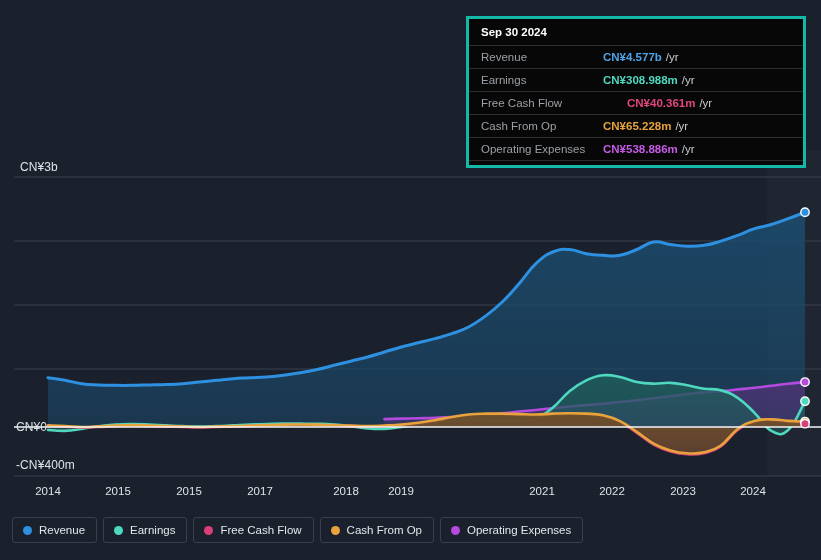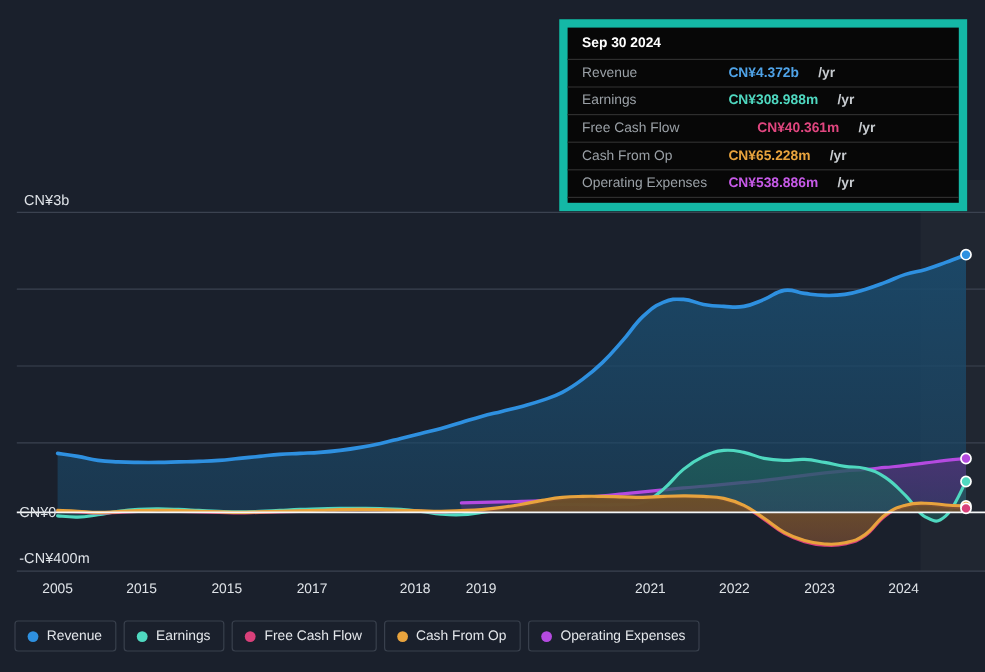--- a/index.html
+++ b/index.html
@@ -49,21 +49,21 @@
     white-space: nowrap;
   }
 
   
   #tooltip {
     position: absolute;
     left: 466px;
     top: 16px;
     width: 340px;
     background: #070707;
-    border: 7px solid #14b8a6;
+    border: 3px solid #14b8a6;
     box-sizing: border-box;
     padding: 7px 0 4px 0;
   }
   #tooltip .tt-date {
     font-size: 11.5px;
     font-weight: bold;
     color: #ffffff;
     padding: 0 12px 7px 12px;
   }
   .tt-row {
@@ -80,22 +80,22 @@
     width: 122px;
     flex: none;
     white-space: nowrap;
   }
   .tt-val {
     font-weight: bold;
     white-space: nowrap;
   }
   .tt-unit {
     color: #c8ccd0;
-    font-weight: bold;
-    margin-left: 16px;
+    font-weight: normal;
+    margin-left: 4px;
     white-space: nowrap;
   }
   .tt-sub {
     color: #c8ccd0;
     font-weight: normal;
     margin-left: 4px;
   }
 
   
   #legend {
@@ -187,38 +187,38 @@
         <circle cx="805.00" cy="401.25" r="4.2" fill="#4fd8c0" stroke="#ffffff" stroke-width="1.4"></circle>
         <circle cx="805.00" cy="421.58" r="4.2" fill="#e8a33d" stroke="#ffffff" stroke-width="1.4"></circle>
         <circle cx="805.00" cy="423.67" r="4.2" fill="#d9407a" stroke="#ffffff" stroke-width="1.4"></circle>
       </g>
     </svg>
 
   <div class="y-label" style="left:20px; top:160px;">CN¥3b</div>
   <div class="y-label" style="left:16px; top:420px;">CN¥0</div>
   <div class="y-label" style="left:16px; top:458px;">-CN¥400m</div>
 
-  <div class="x-label" style="left:48px;  top:485px;">2005</div>
+  <div class="x-label" style="left:48px;  top:485px;">2014</div>
   <div class="x-label" style="left:118px; top:485px;">2015</div>
   <div class="x-label" style="left:189px; top:485px;">2015</div>
   <div class="x-label" style="left:260px; top:485px;">2017</div>
   <div class="x-label" style="left:346px; top:485px;">2018</div>
   <div class="x-label" style="left:401px; top:485px;">2019</div>
   <div class="x-label" style="left:471px; top:485px;margin-top:38px;">2020</div>
   <div class="x-label" style="left:542px; top:485px;">2021</div>
   <div class="x-label" style="left:612px; top:485px;">2022</div>
   <div class="x-label" style="left:683px; top:485px;">2023</div>
   <div class="x-label" style="left:753px; top:485px;">2024</div>
 
   <div id="tooltip">
     <div class="tt-date">Sep 30 2024</div>
     <div id="tooltip-rows">
         <div class="tt-row">
           <span class="tt-label">Revenue</span>
-          <span class="tt-val" style="color: rgb(79, 163, 232);">CN¥4.372b</span>
+          <span class="tt-val" style="color: rgb(79, 163, 232);">CN¥4.577b</span>
           <span class="tt-unit">/yr</span>
         </div>
         <div class="tt-row">
           <span class="tt-label">Earnings</span>
           <span class="tt-val" style="color: rgb(79, 216, 192);">CN¥308.988m</span>
           <span class="tt-unit">/yr</span>
         </div>
         <div class="tt-row">
           <span class="tt-label">Free Cash Flow</span>
           <span class="tt-val" style="color: rgb(224, 70, 127); margin-left: 24px;">CN¥40.361m</span>

